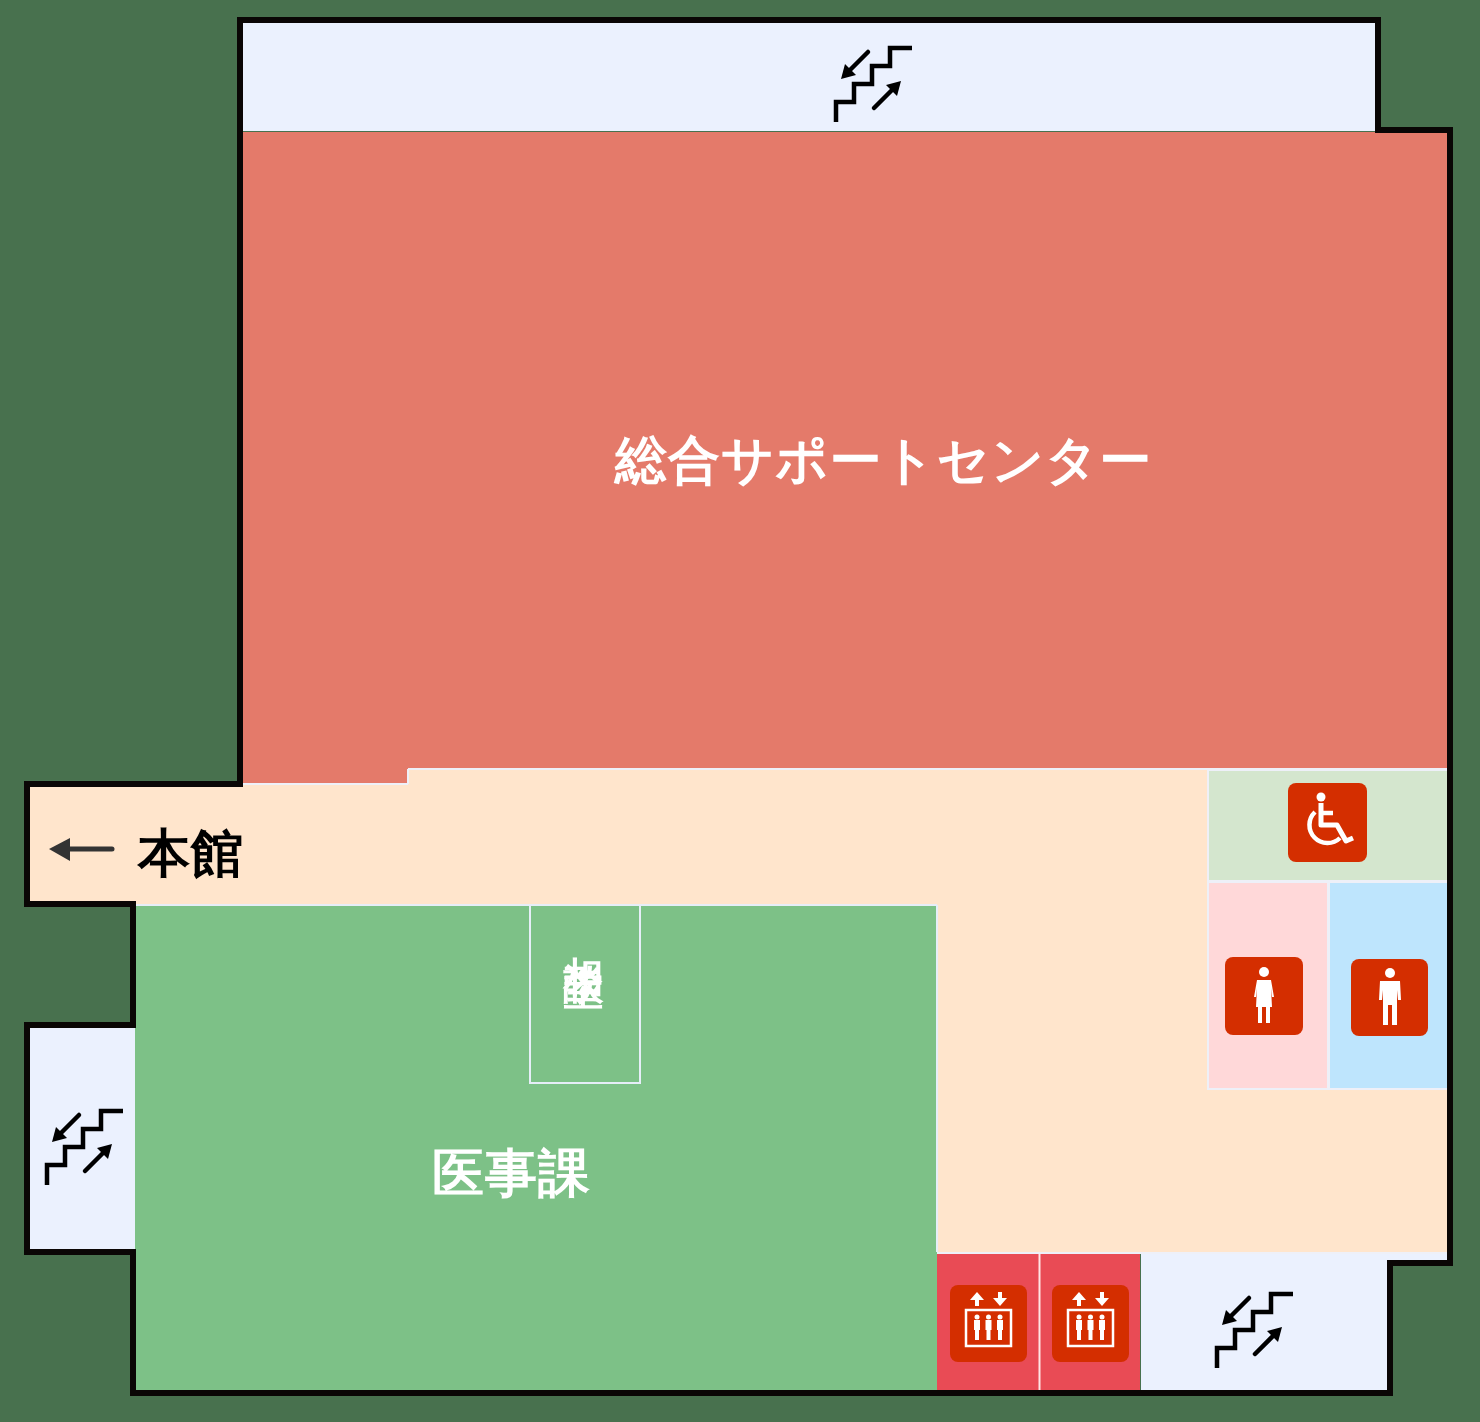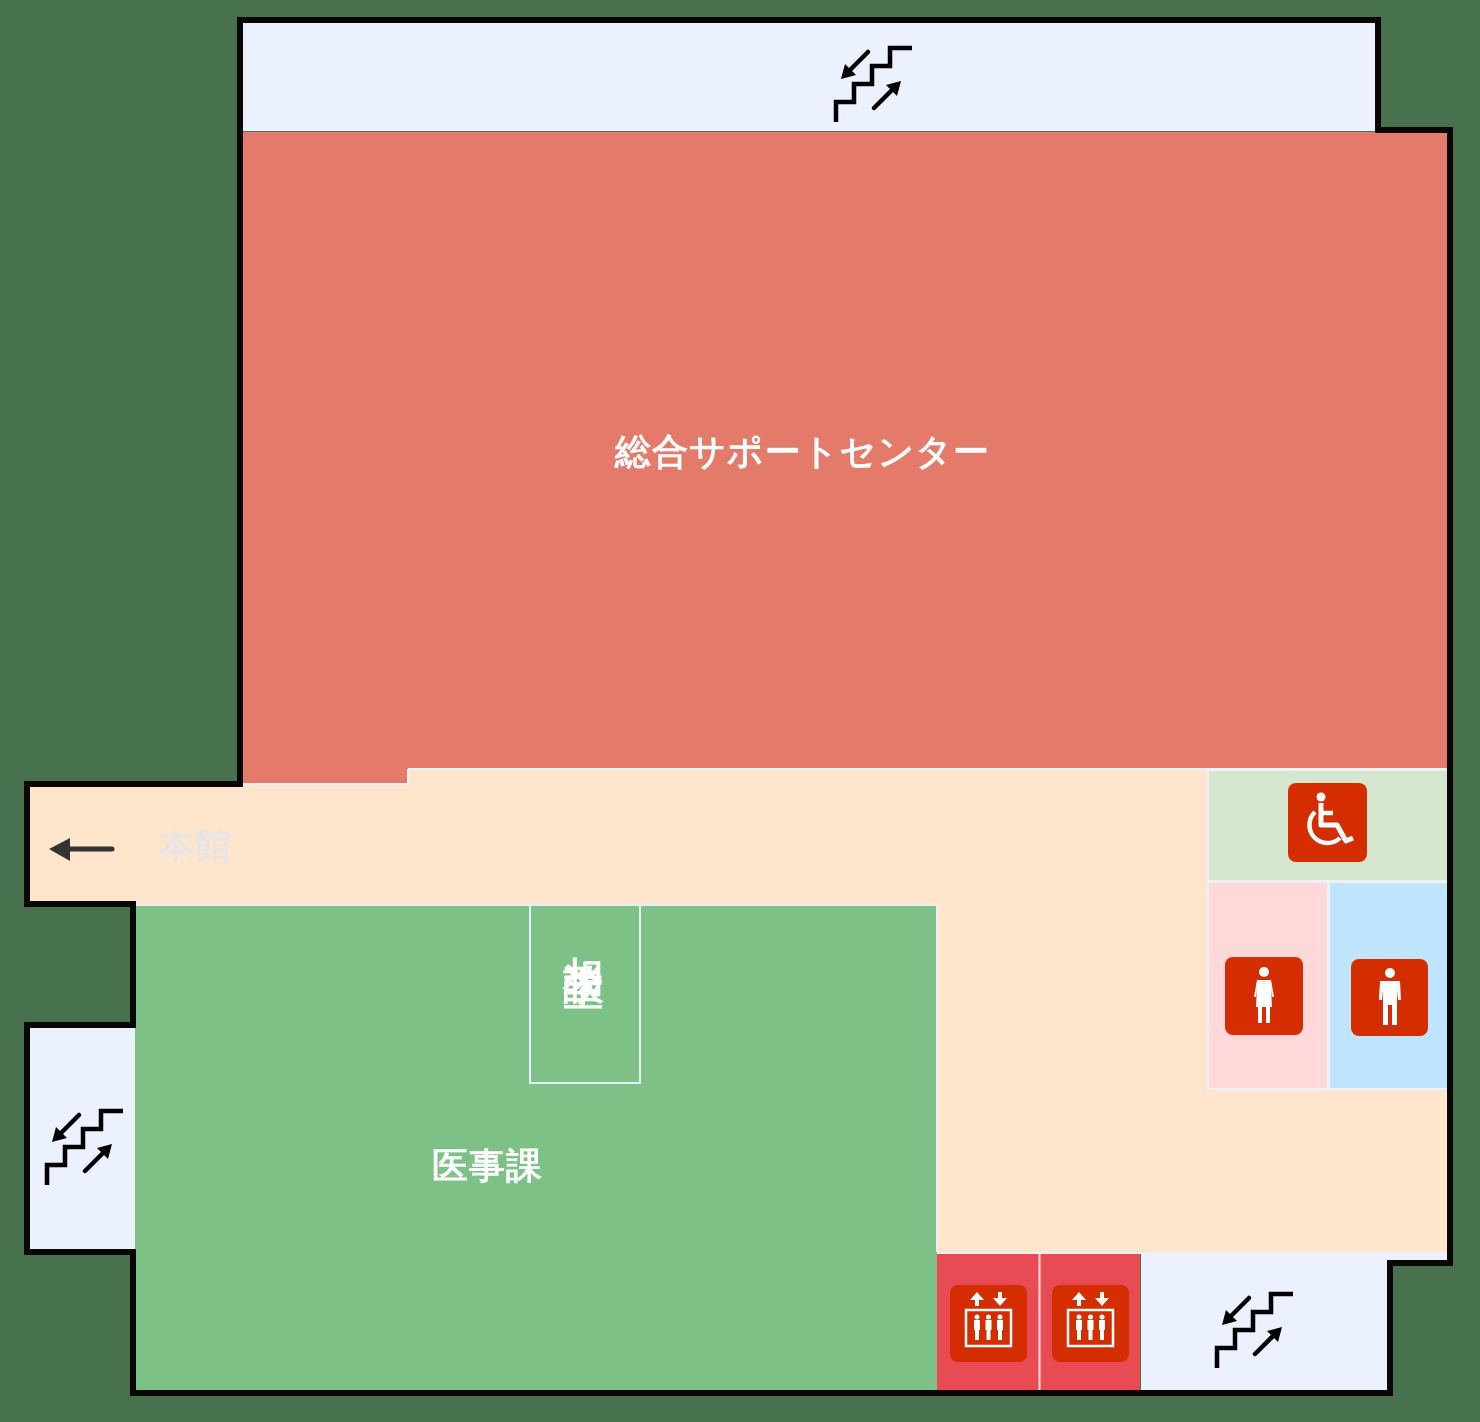--- a/index.html
+++ b/index.html
@@ -1,21 +1,21 @@
 <!DOCTYPE html>
 <html><head>
 <meta charset="utf-8">
 <style>
   html, body { margin: 0; padding: 0; }
   body { width: 1480px; height: 1422px; background: #48714E; overflow: hidden; position: relative; font-family: "DejaVu Sans", "Liberation Sans", sans-serif; }
   #map { position: absolute; left: 0; top: 0; width: 1480px; height: 1422px; }
   .label { position: absolute; font-weight: bold; color: #ffffff; white-space: nowrap; line-height: 1; font-family: "DejaVu Sans", sans-serif; }
-  .label-main { font-size: 36px; letter-spacing: 1px; }
+  .label-main { font-size: 52px; letter-spacing: 1px; }
   .label-vertical { font-size: 40px; writing-mode: vertical-rl; text-orientation: upright; letter-spacing: 6px; }
-  .label-dark { color: #e5e5e5; margin-left: 20px; }
+  .label-dark { color: #000000; }
 </style>
 </head>
 <body>
 
 <svg id="map" viewBox="0 0 1480 1422" xmlns="http://www.w3.org/2000/svg">
   <defs>
 
     <g id="stairs-glyph">
       <polyline points="0,78 0,58 18,58 18,40 36,40 36,22 54,22 54,4 76,4" fill="none" stroke="#000" stroke-width="4.5" stroke-linejoin="miter"></polyline>
       <line x1="32" y1="8" x2="12" y2="28" stroke="#000" stroke-width="4.5" stroke-linecap="round"></line>

